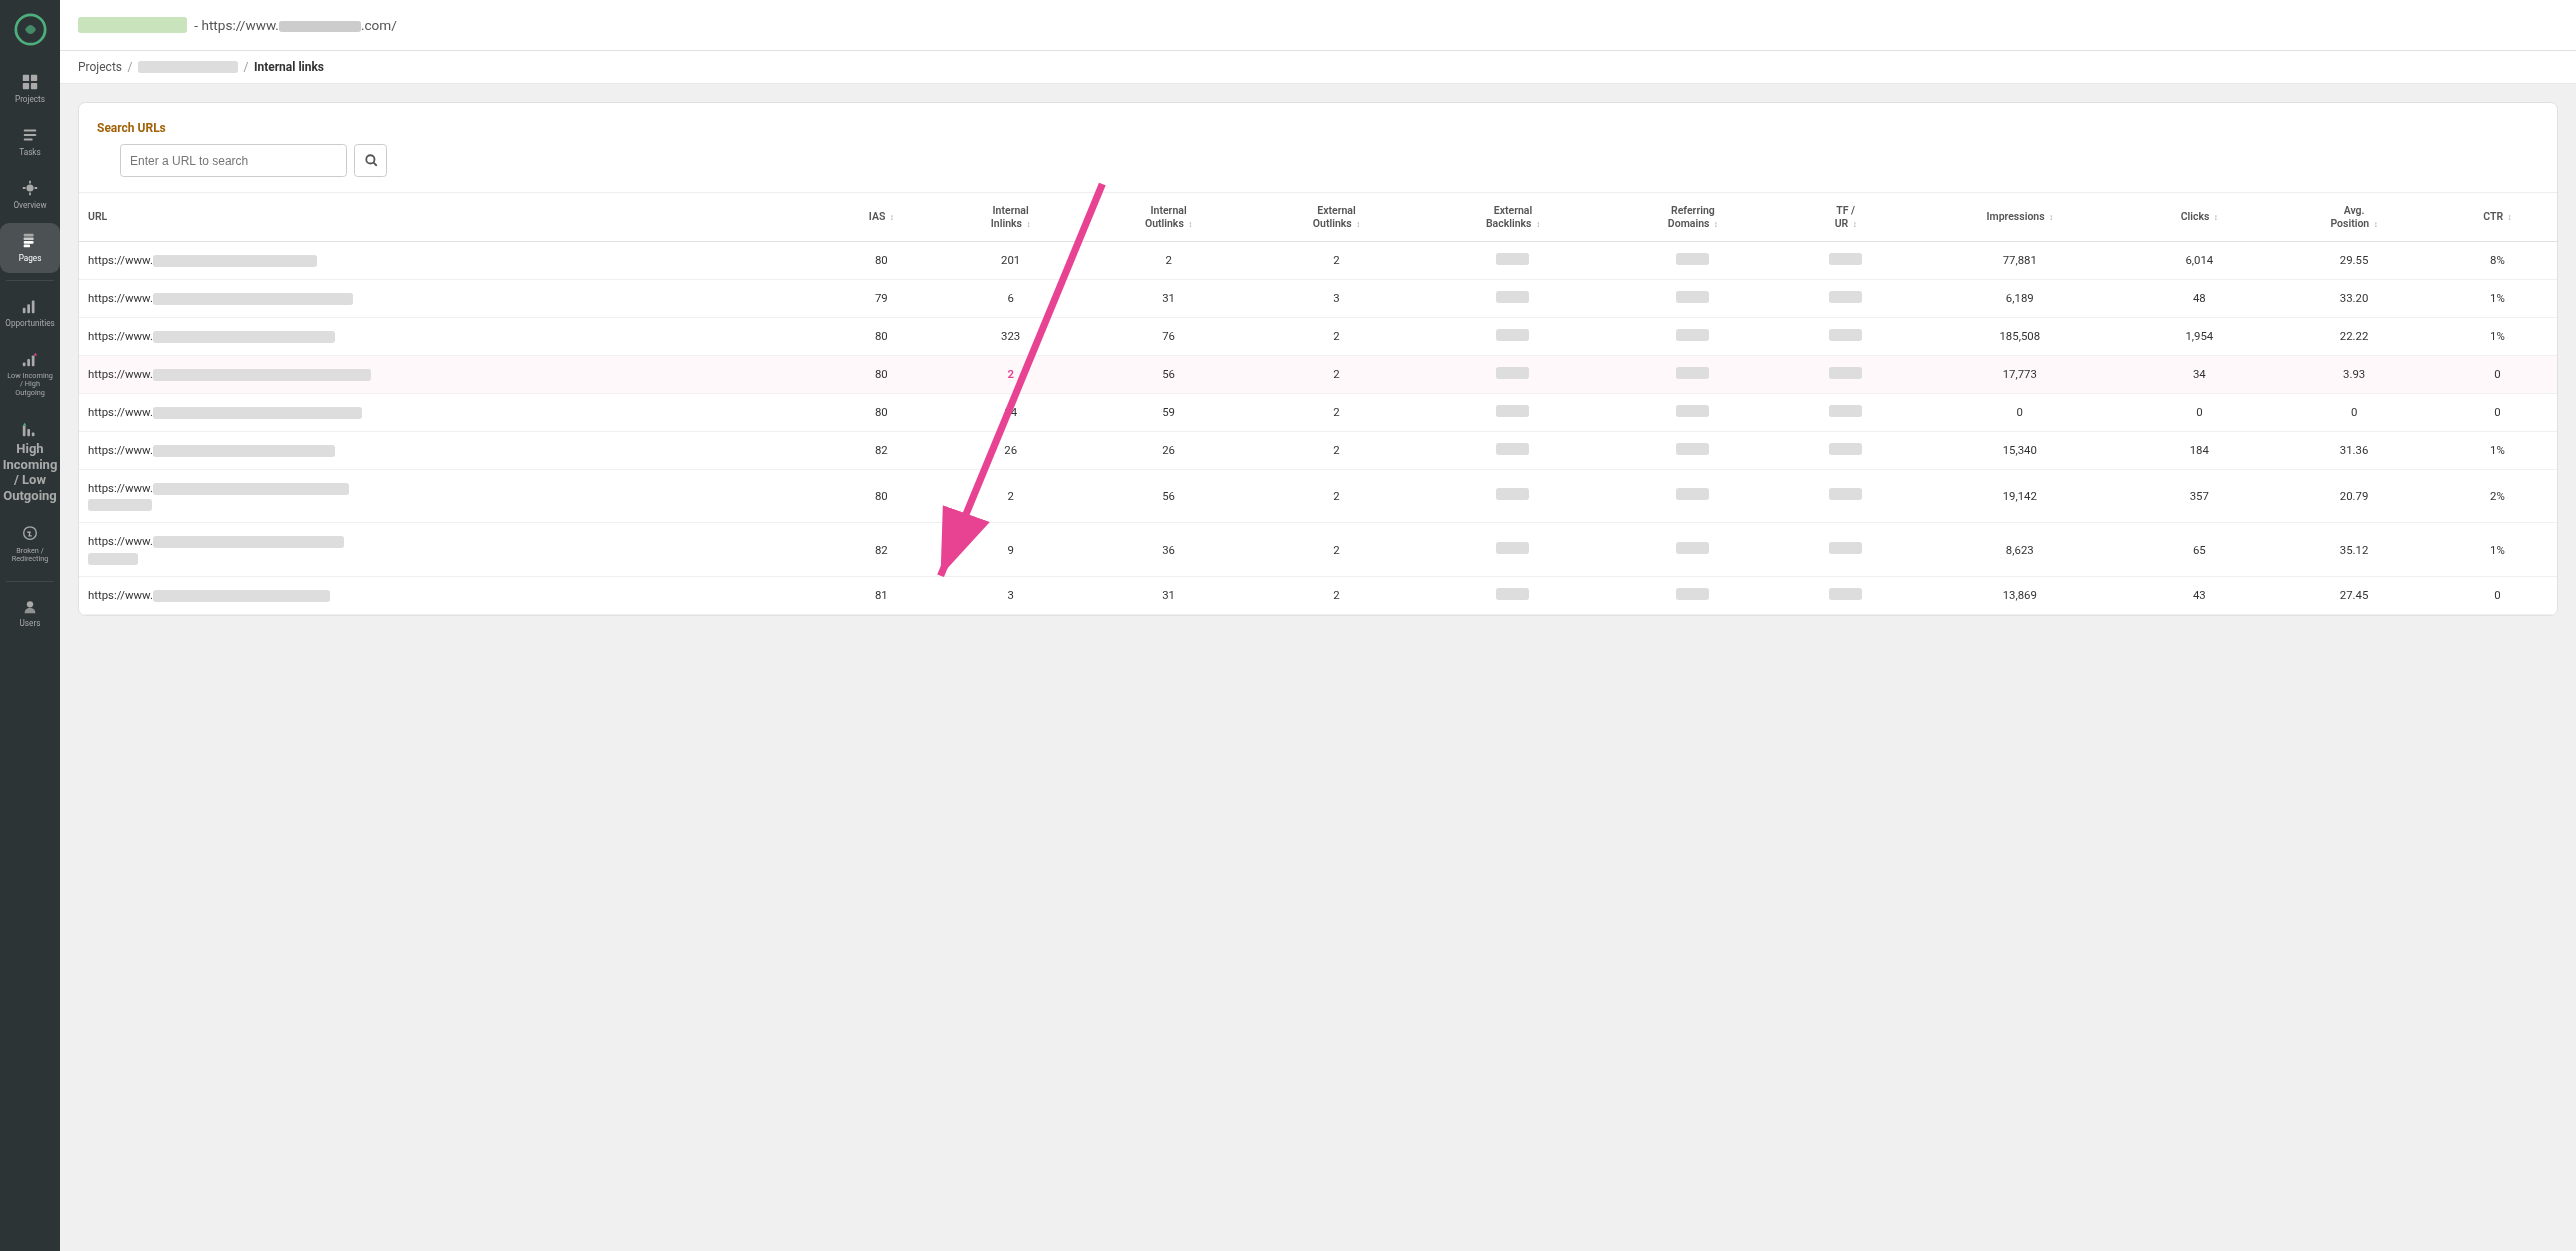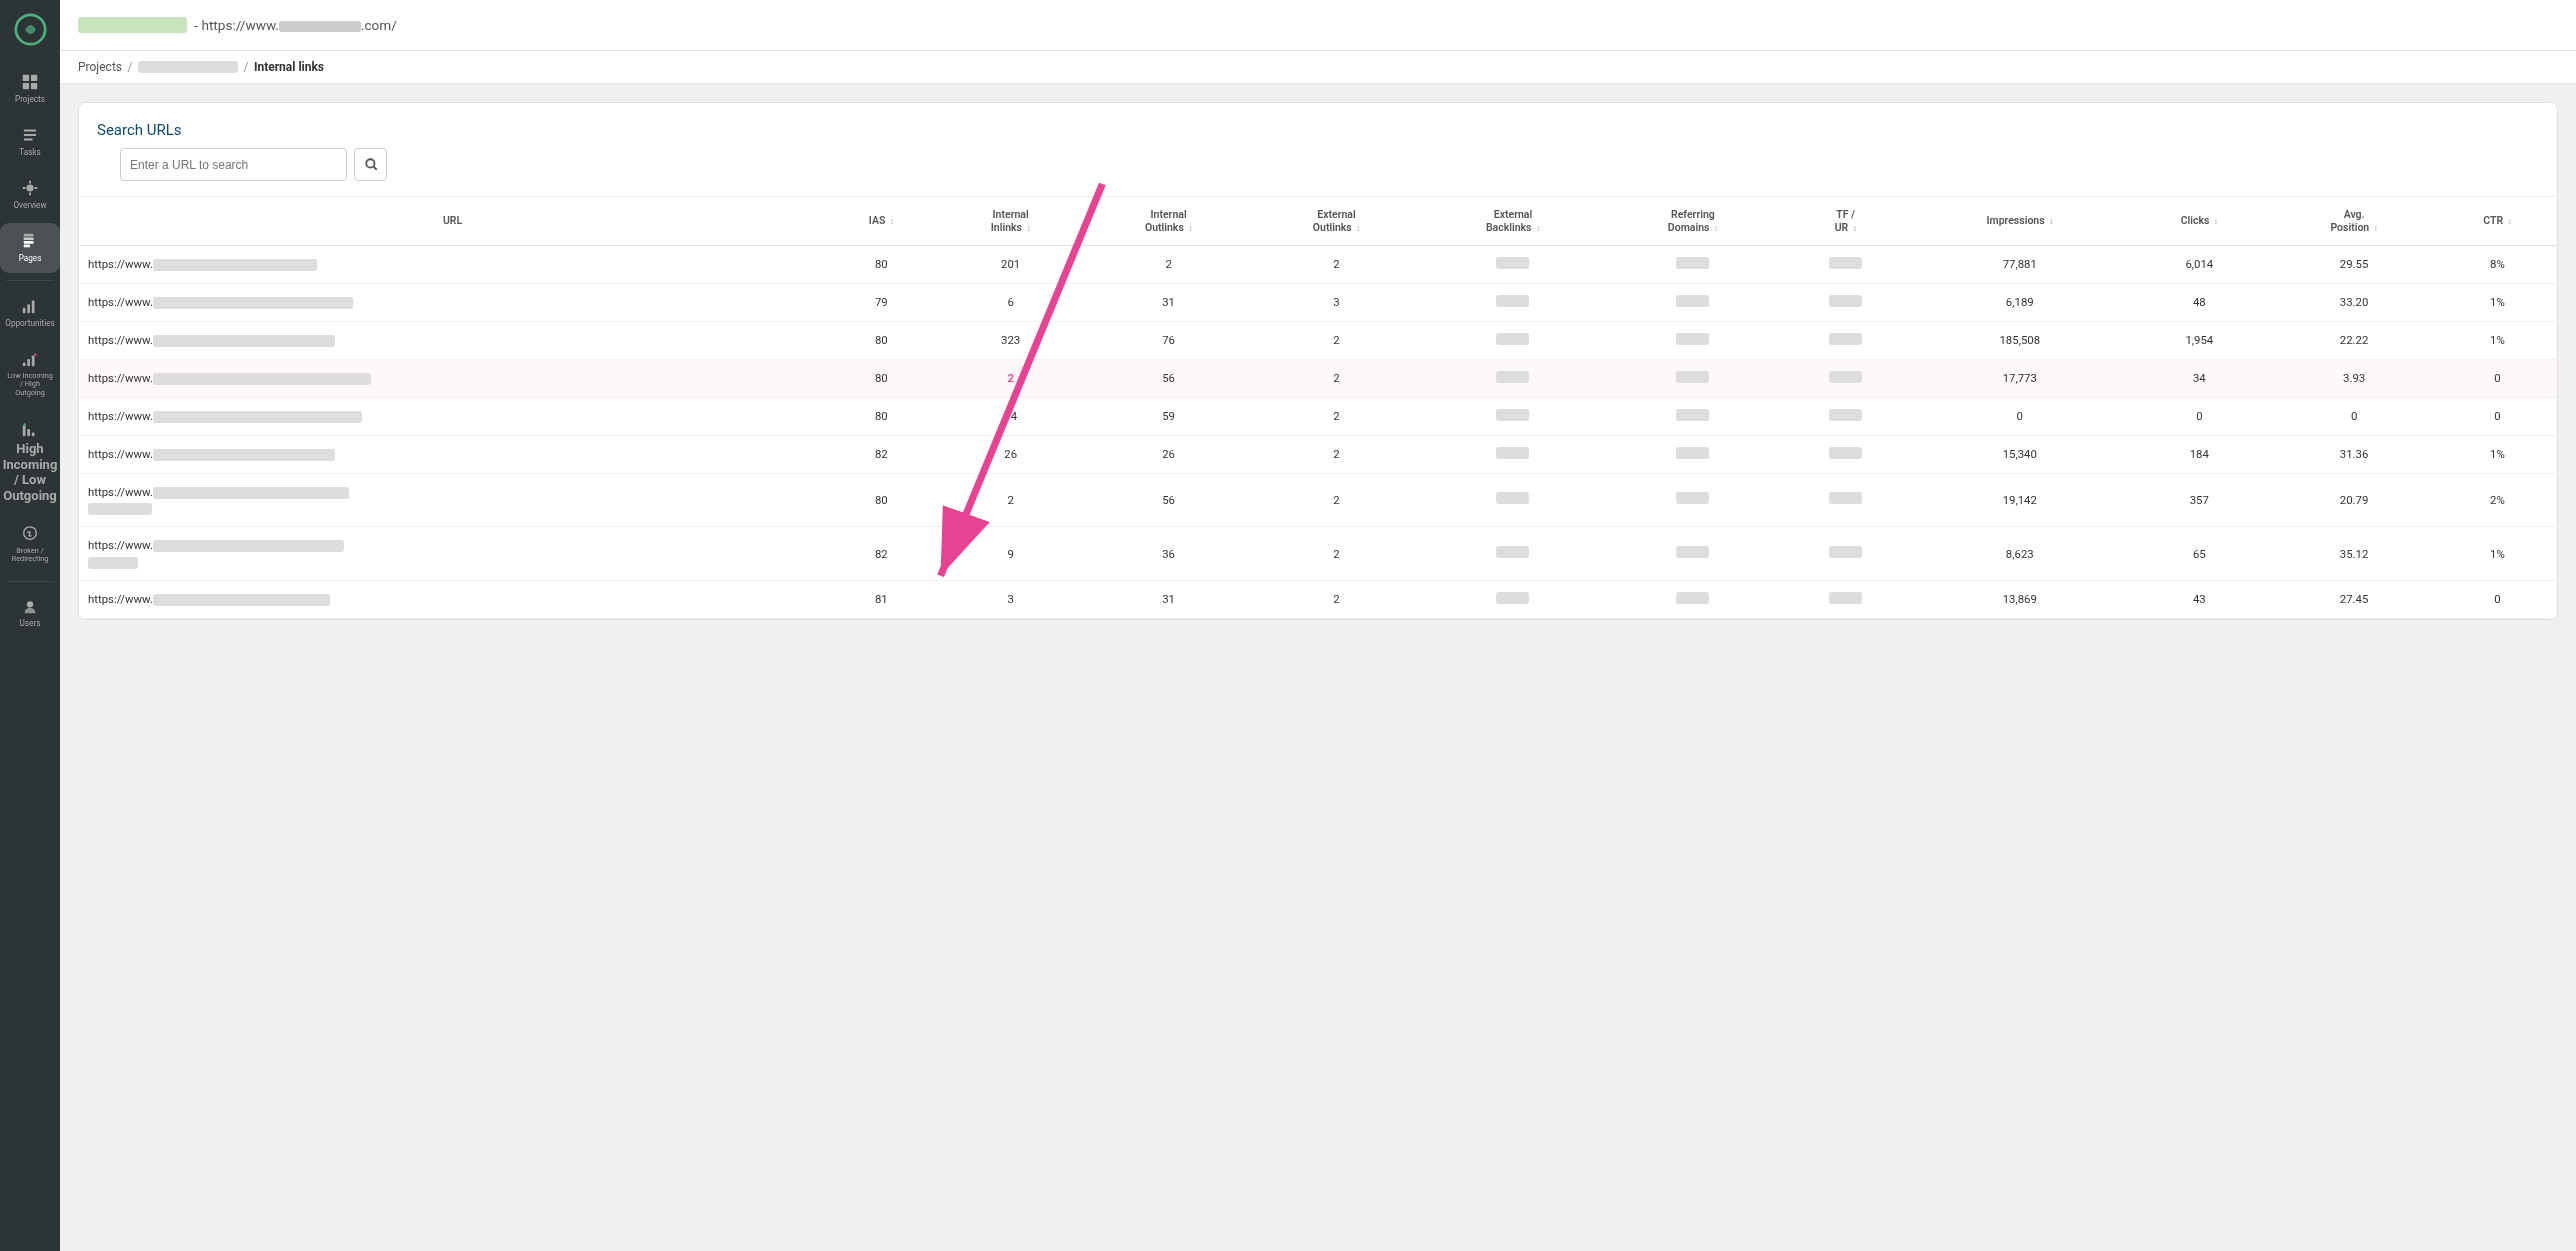--- a/index.html
+++ b/index.html
@@ -107,23 +107,23 @@
       border: 0.9px solid #e0e0e0;
       overflow: hidden;
     }
 
     
     .search-section {
       padding: 18px 18px 14.6px;
       border-bottom: 0.9px solid #eee;
     }
     .search-label {
-      font-size: 15px;
-      font-weight: 400;
-      color: #0c4a6e;
+      font-size: 12px;
+      font-weight: 700;
+      color: #a16207;
       margin-bottom: 9px;
     }
     .search-row {
       display: flex;
       align-items: center;
       gap: 7.3px;
       margin-left: 23px;
     }
     .search-input {
       width: 227px;
@@ -155,21 +155,21 @@
     table {
       width: 100%;
       border-collapse: collapse;
       font-size: 11.4px;
     }
     thead tr {
       border-bottom: 0.9px solid #e0e0e0;
     }
     thead th {
       padding: 11px 9px;
-      text-align: center;
+      text-align: left;
       font-size: 10.5px;
       font-weight: 600;
       color: #555;
       white-space: nowrap;
       cursor: pointer;
       user-select: none;
     }
     .sort-icon { font-size: 8.2px; color: #999; margin-left: 1.8px; }
     tbody tr {
       border-bottom: 0.9px solid #f0f0f0;

